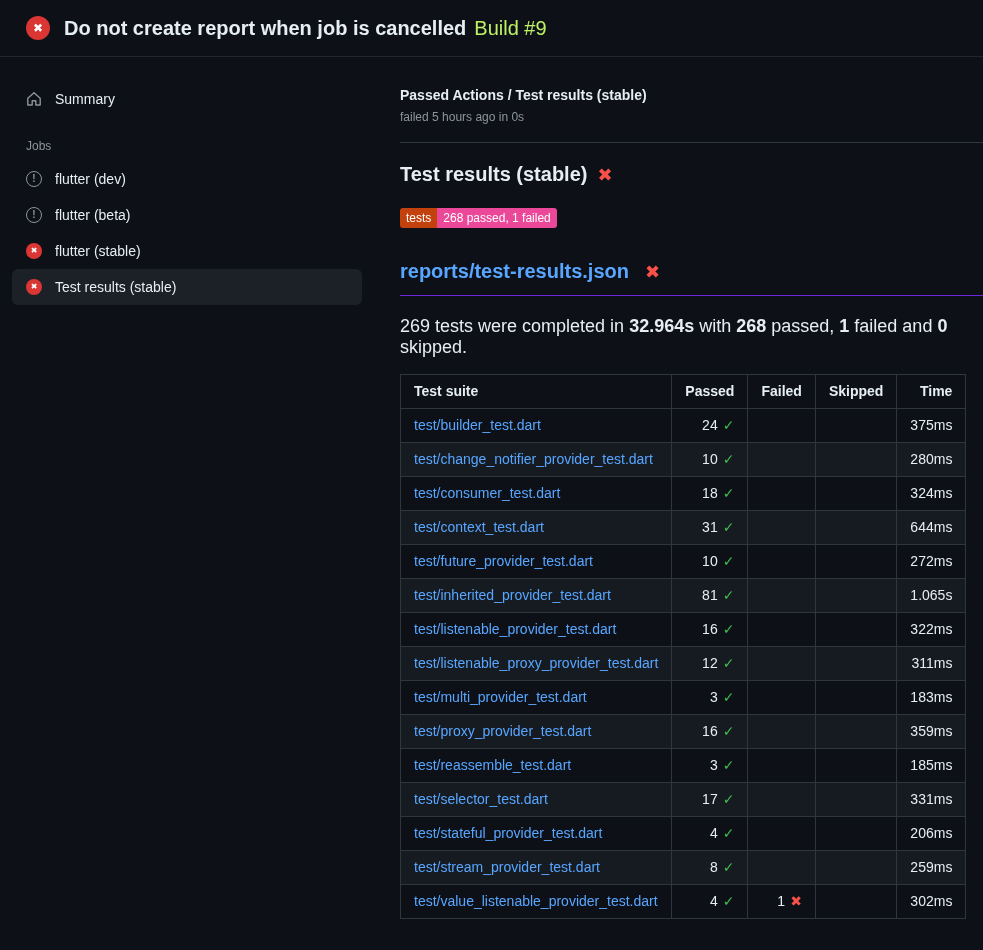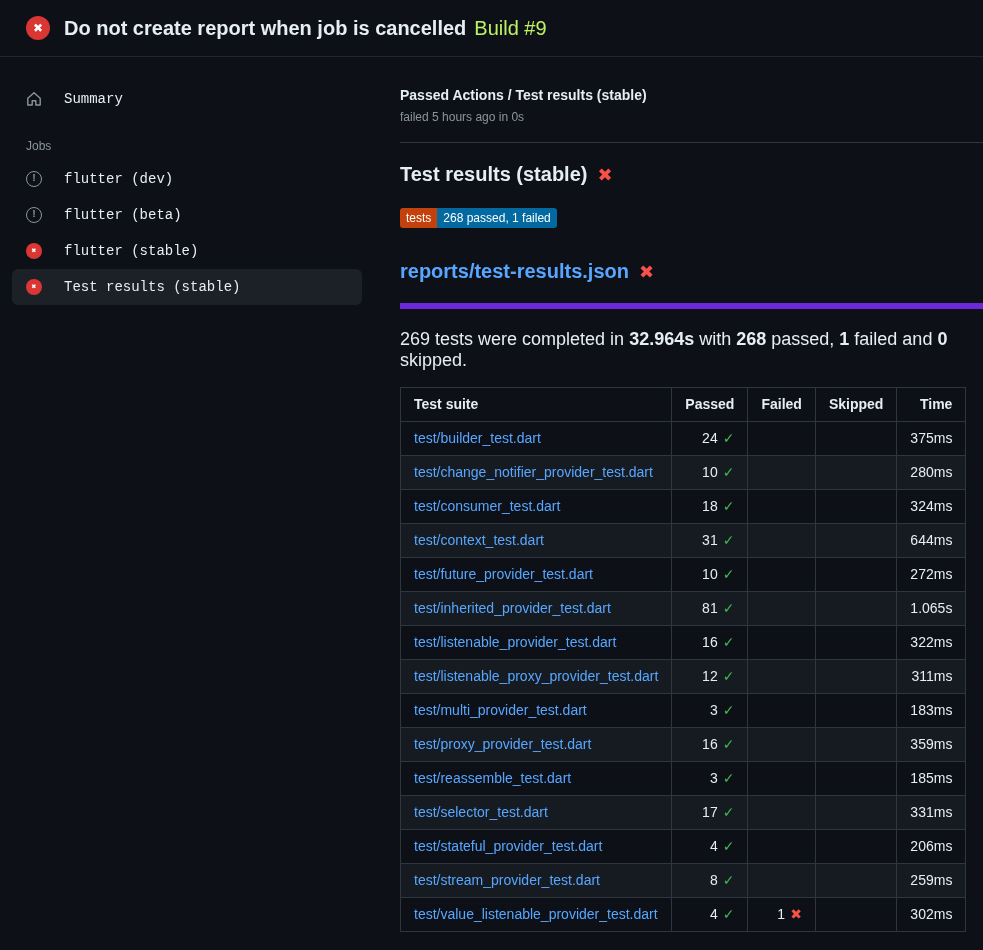--- a/index.html
+++ b/index.html
@@ -27,23 +27,23 @@
   }
   .topbar h1 { font-size:20px; font-weight:700; display:flex; align-items:flex-end; gap:8px; white-space:nowrap; }
   .build-no { color:#bef264; font-weight:400; }
 
   
   .layout { display:flex; align-items:flex-start; }
 
   
   .sidebar { width:380px; flex-shrink:0; padding:24px 18px 0 12px; }
   .side-item {
-    display:flex; align-items:center; gap:22px;
+    display:flex; align-items:center; gap:13px;
     padding:10px 14px; border-radius:6px; cursor:pointer;
-    font-size:14px; color:#e6edf3;font-family:Liberation Mono, monospace;
+    font-size:14px; color:#e6edf3;
   }
   .side-item.selected { background:#1c2128; }
   .jobs-label { color:#8b949e; font-size:12px; margin:22px 0 8px 14px; }
   .icon-16 { width:16px; height:16px; flex-shrink:0; display:inline-flex; align-items:center; justify-content:center; }
   .icon-neutral {
     border:1.5px solid #8b949e; border-radius:50%;
     color:#8b949e; font-size:10px; font-weight:700; line-height:1;
   }
   .icon-failed {
     border-radius:50%; background:#da3633; color:#fff;
@@ -60,27 +60,27 @@
     margin:20px 0 0 0; font-size:20px; font-weight:700;
     display:flex; align-items:center; gap:10px;
   }
   .xmark { color:#f85149; font-weight:700; font-size:18px; line-height:1; }
 
   .badge {
     display:inline-flex; margin-top:22px; font-size:12px;
     border-radius:3px; overflow:hidden; color:#ffffff; line-height:1;
   }
   .badge-label { background:#c2410c; padding:4px 6px; }
-  .badge-value { background:#0369a1; padding:4px 6px; }
+  .badge-value { background:#ec4899; padding:4px 6px; }
 
   .report-heading {
-    margin-top:32px; padding-bottom:20px;
-    border-bottom:6px solid #6d28d9;
+    margin-top:32px; padding-bottom:12px;
+    border-bottom:1px solid #6d28d9;
     font-size:20px; font-weight:700;
-    display:flex; align-items:center; gap:10px;
+    display:flex; align-items:center; gap:16px;
   }
   .report-heading a { color:#58a6ff; }
 
   .summary-line { margin:20px 0 16px 0; font-size:18px; }
   .summary-line b { font-weight:700; }
 
   
   table.results { border-collapse:collapse; font-size:14px; width:552px; }
   table.results th, table.results td {
     border:1px solid #30363d; padding:8px 13px; line-height:17px;

